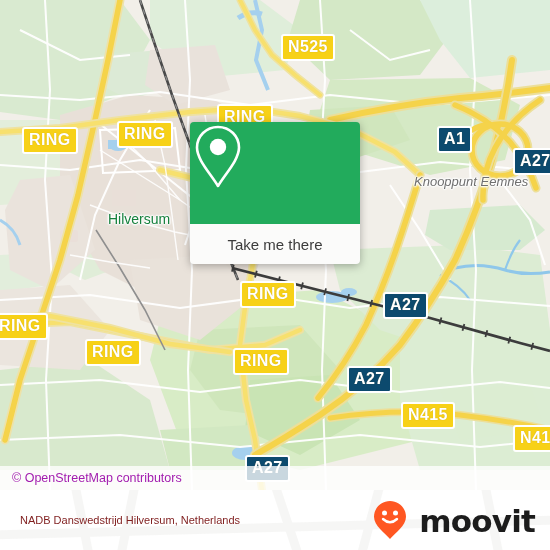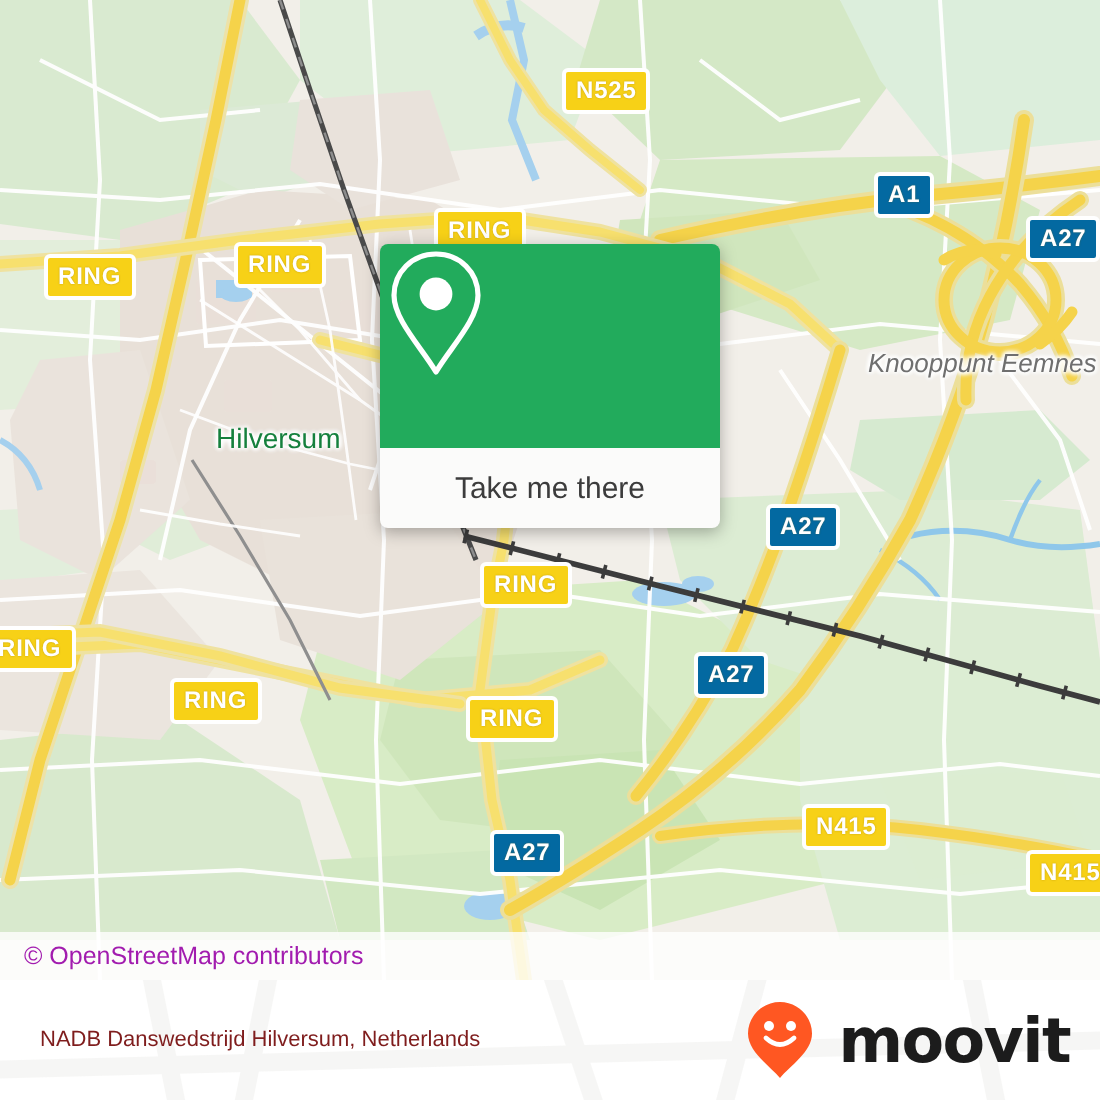--- a/index.html
+++ b/index.html
@@ -14,31 +14,31 @@
   .map{position:absolute;left:0;top:0;width:550px;height:490px;overflow:hidden;background:#f2efe9;}
   .map svg{position:absolute;left:0;top:0;}
 
   
   .shield{
     position:absolute;
     background:#f7d117;
     border:2px solid #ffffff;
     border-radius:3px;
     color:#ffffff;
-    font-size:12px;
+    font-size:16px;
     font-weight:bold;
     letter-spacing:.4px;
     line-height:1;
     padding:3px 5px 4px 5px;
     white-space:nowrap;
     text-shadow:0 0 1px rgba(130,100,0,.45);
     box-sizing:border-box;
     z-index:6;
   }
-  .shield.amber{background:#0369a1;}
+  .shield.amber{background:#0c4a6e;margin-top:40px;}
 
   
   .place{
     position:absolute;
     color:#15803d;
     font-size:14px;
     white-space:nowrap;
     z-index:5;
     text-shadow:
       0 0 3px #fff, 0 0 3px #fff, 0 0 2px #fff, 1px 0 2px #fff, -1px 0 2px #fff, 0 1px 2px #fff, 0 -1px 2px #fff;
@@ -288,21 +288,21 @@
           <path d="M90,205 L130,220 L175,232 L215,240"></path>
           <path d="M155,120 L165,165 L172,215 L178,260"></path>
           <path d="M205,115 L212,160 L218,205"></path>
           <path d="M70,255 L110,262 L150,268"></path>
         </g>
 
       </g>
     </svg>
 
     <div class="place" style="left:108px;top:211px;">Hilversum</div>
-    <div class="place italic" style="left:414px;top:174px;margin-left:20px;">Knooppunt Eemnes</div>
+    <div class="place italic" style="left:414px;top:174px;">Knooppunt Eemnes</div>
 
     <div class="shield" style="left:281px;top:34px;">N525</div>
     <div class="shield" style="left:217px;top:104px;">RING</div>
     <div class="shield" style="left:117px;top:121px;">RING</div>
     <div class="shield" style="left:22px;top:127px;">RING</div>
     <div class="shield amber" style="left:437px;top:86px;">A1</div>
     <div class="shield amber" style="left:513px;top:108px;">A27</div>
     <div class="shield amber" style="left:383px;top:252px;">A27</div>
     <div class="shield" style="left:240px;top:281px;">RING</div>
     <div class="shield" style="left:85px;top:339px;">RING</div>

